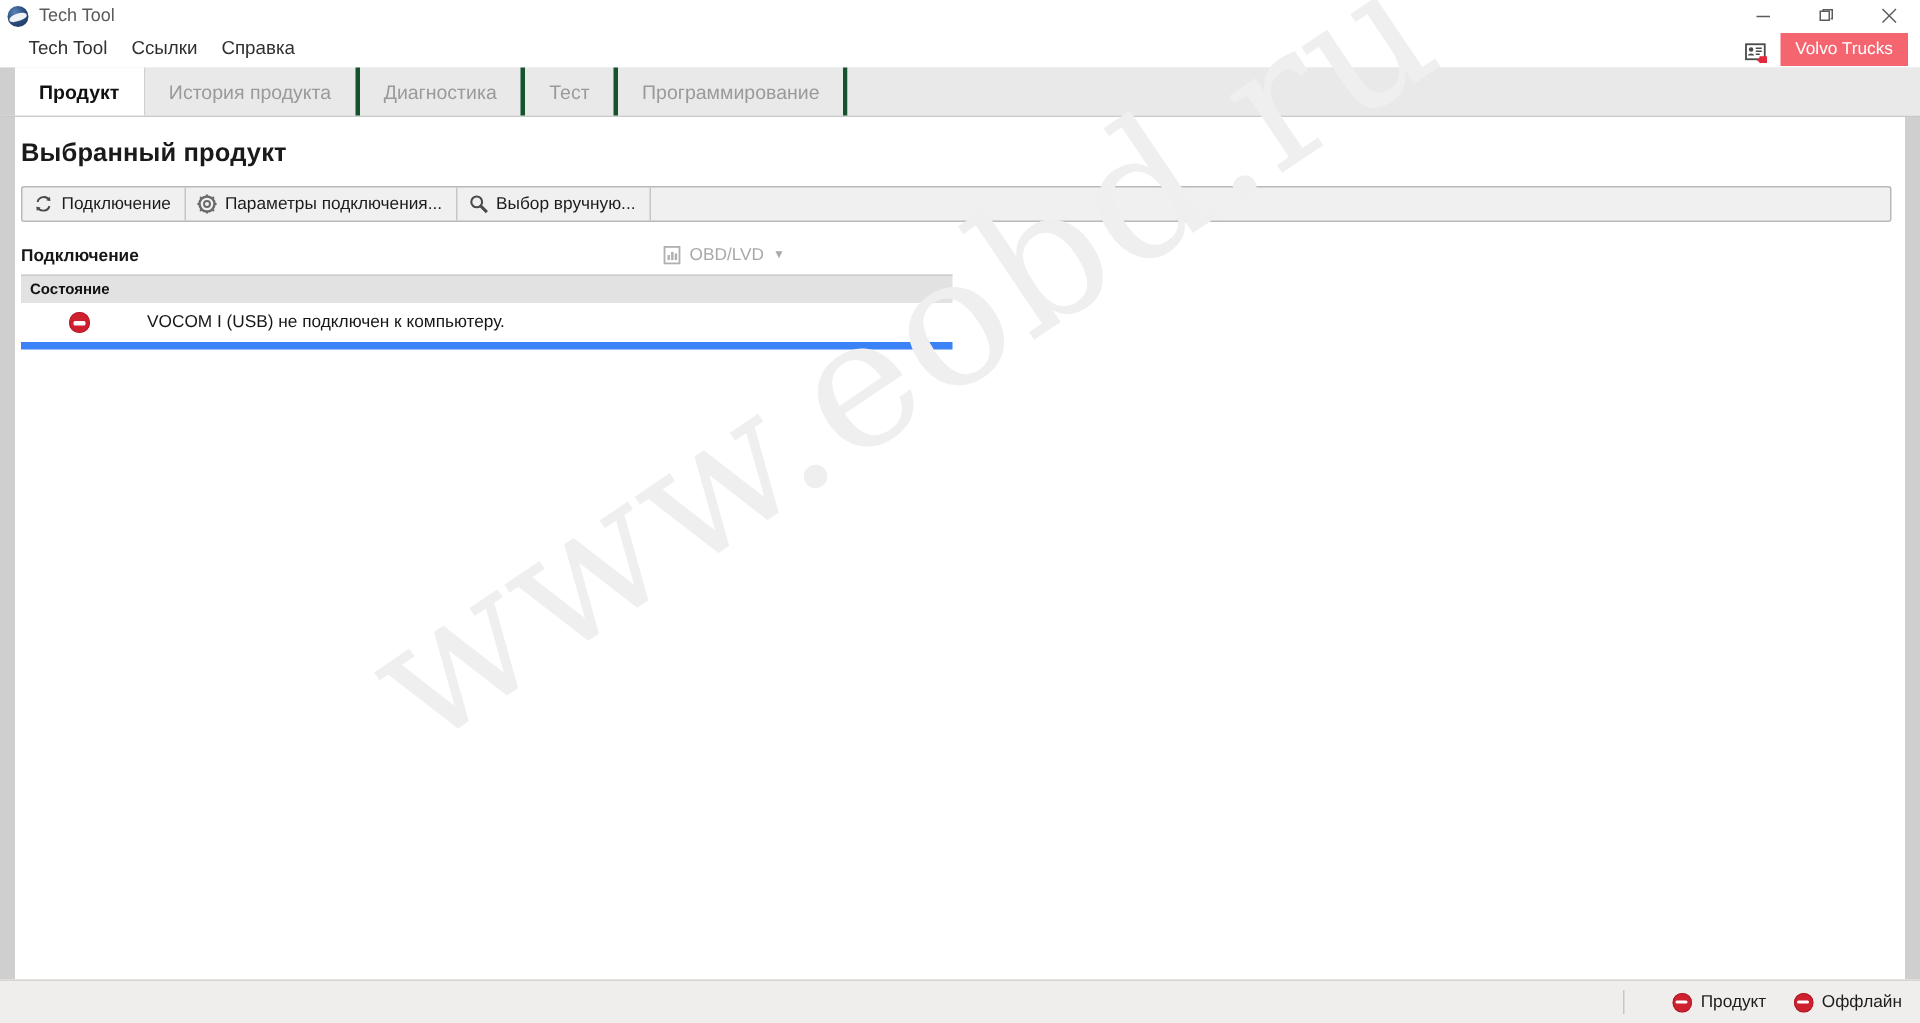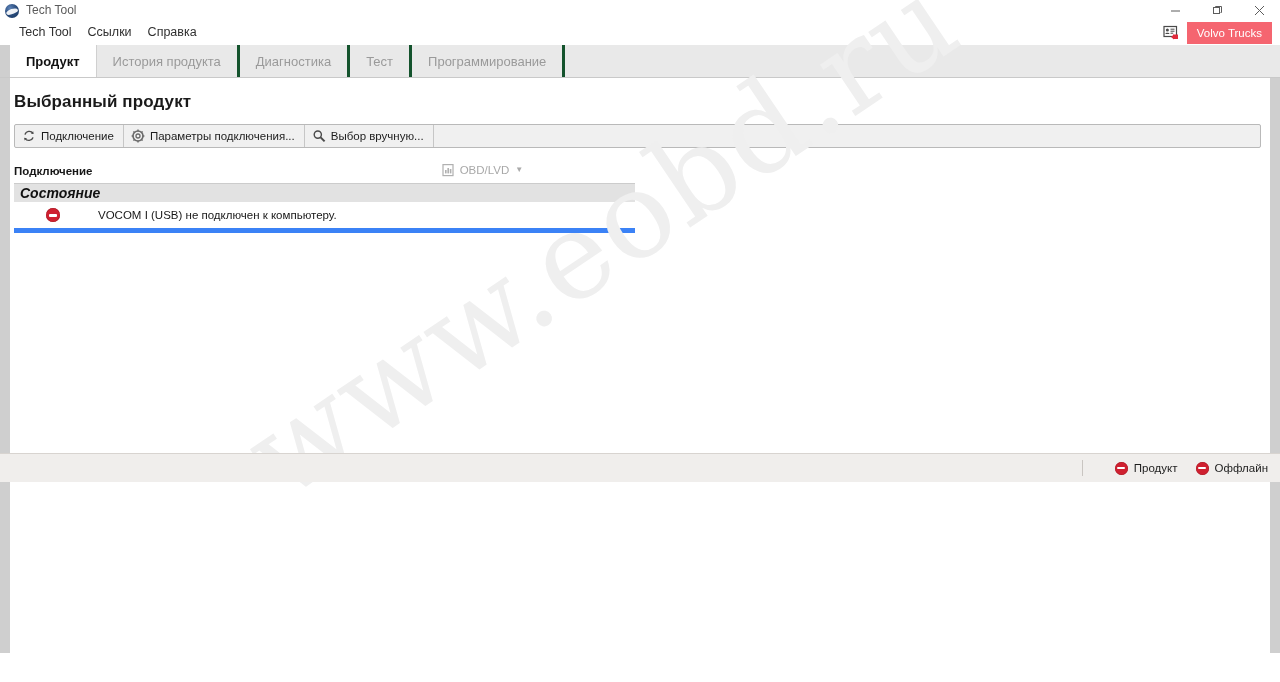--- a/index.html
+++ b/index.html
@@ -13,21 +13,21 @@
     background: #ffffff;
     font-family: "Liberation Sans", sans-serif;
     font-size: 12px;
     color: #222222;
     -webkit-font-smoothing: antialiased;
   }
 
   #app {
     position: relative;
     width: 1280px;
-    height: 482px;
+    height: 682px;
     background: #ffffff;
     box-sizing: border-box;
   }
 
   
   .titlebar {
     position: absolute;
     left: 0; top: 0;
     width: 1280px;
     height: 21px;
@@ -95,21 +95,21 @@
     line-height: 15px;
     white-space: nowrap;
   }
 
   .brand-area {
     position: absolute;
     right: 8px;
     top: 22px;
     height: 22px;
     display: flex;
-    align-items: center;
+    align-items: flex-end;
     padding-left: 36px;
   }
   .brand-icon {
     width: 18px; height: 16px;
     margin-right: 6px;
     position: relative;
   }
   .brand-badge {
     height: 22px;
     padding: 0 10px;
@@ -256,27 +256,26 @@
     width: 621px;
   }
   .table-head {
     display: flex;
     background: #e2e2e2;
     border-top: 1px solid #cccccc;
     height: 18px;
     align-items: center;
   }
   .th {
-    font-size: 14px;
+    font-size: 10px;
     font-weight: bold;
     color: #111111;
     box-sizing: border-box;
     padding-left: 6px;
     white-space: nowrap;
-    font-style: italic;
   }
   .th.col-state { width: 78px; }
   .th.col-desc { flex: 1 1 auto; }
   .table-row {
     display: flex;
     align-items: center;
     height: 26px;
     border-bottom: 5px solid #3b82f6;
     background: #ffffff;
   }

